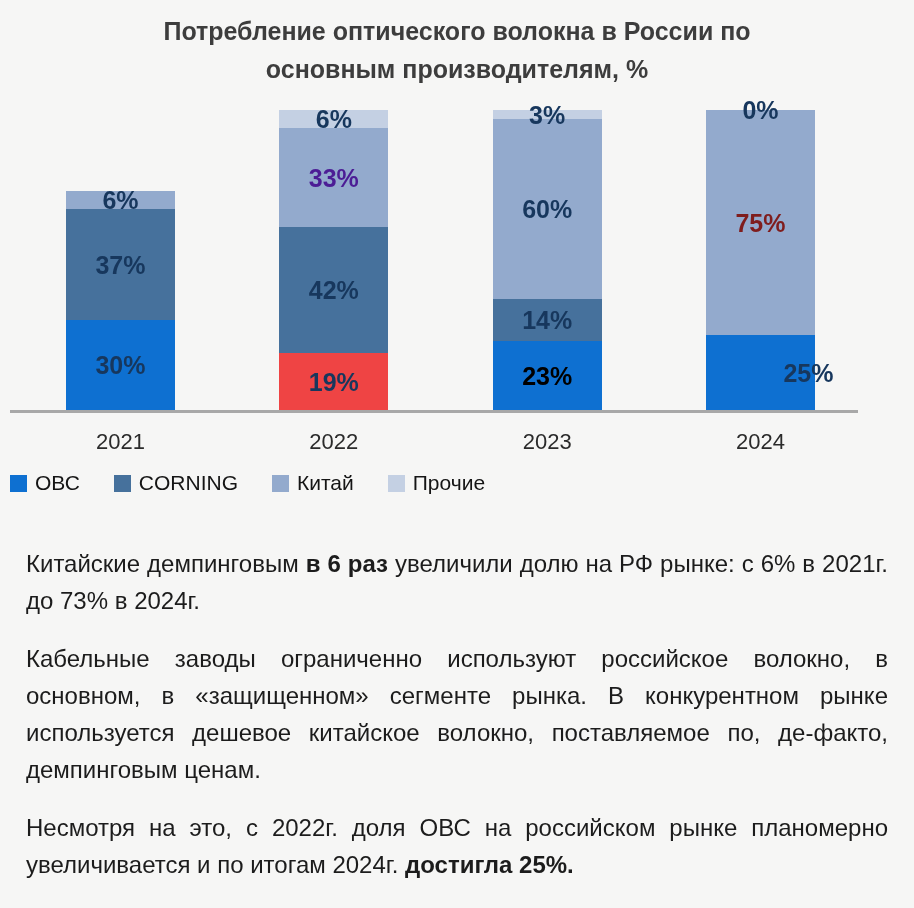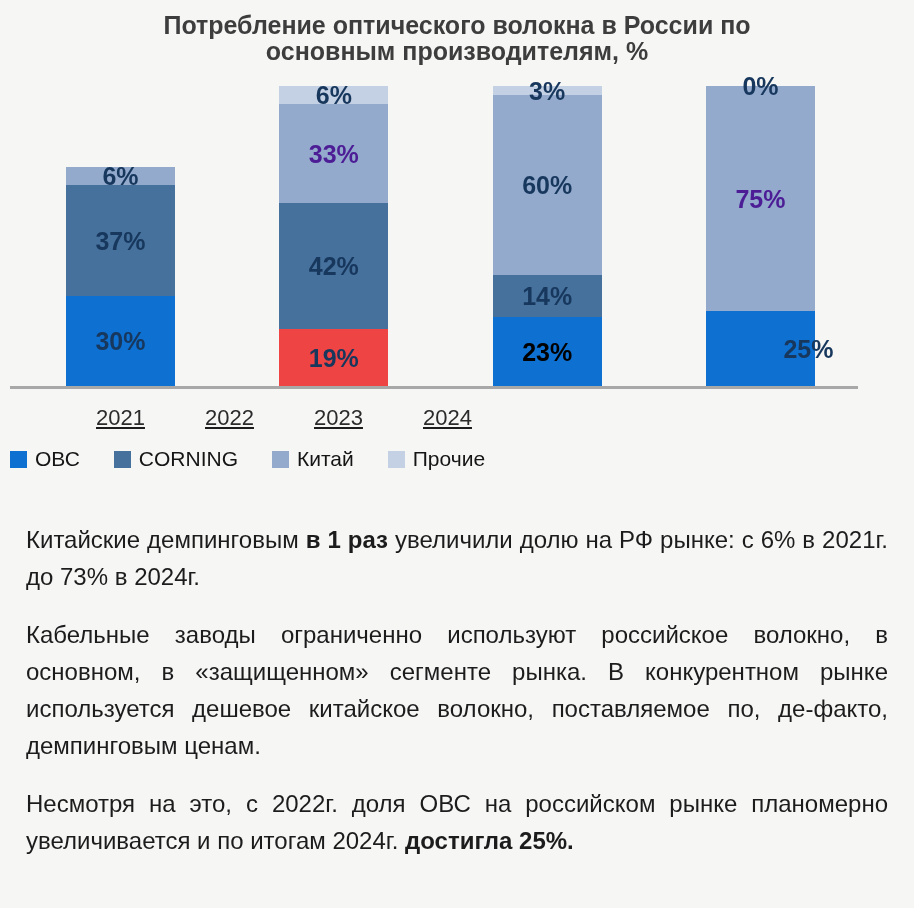--- a/index.html
+++ b/index.html
@@ -7,21 +7,21 @@
     width:914px; height:908px;
     background:#f6f6f5;
     font-family:"Liberation Sans","DejaVu Sans",sans-serif;
     color:#1c1c1c;
     overflow:hidden;
   }
   .title {
     margin:0 auto; padding-top:12px;
     max-width:680px;
     text-align:center;
-    font-size:25px; line-height:26px; font-weight:bold;
+    font-size:25px; line-height:38px; font-weight:bold;
     color:#3d3d3d;
   }
   .chart { margin-top:22px; margin-left:10px; width:848px; }
   .plot {
     position:relative; height:303px;
     border-bottom:3px solid #a8a8a8;
     display:flex; align-items:flex-end; justify-content:space-between;
     padding:0 43px 0 56px; box-sizing:border-box;
   }
   .bar {
@@ -32,24 +32,23 @@
   .seg-label {
     position:absolute; top:50%; left:0; width:100%;
     transform:translateY(-50%);
     text-align:center;
     font-size:25px; font-weight:600; line-height:1;
     color:#17375d;
     white-space:nowrap;
     pointer-events:none;
   }
   .years {
-    display:flex; justify-content:flex-start;
+    display:flex; justify-content:space-between;
     padding:0 43px 0 56px; box-sizing:border-box;
     margin-top:16px;
-    text-decoration:underline;
   }
   .year { width:109px; text-align:center; font-size:22px; color:#2b2b2b; }
   .legend {
     display:flex; align-items:center;
     gap:34px; margin-top:16px; margin-right:50px;
   }
   .legend-item { display:flex; align-items:center; gap:8px; font-size:21px; color:#151515; }
   .swatch { width:17px; height:17px; flex:none; }
   .text { margin:50px 26px 0; font-size:24px; line-height:37px; }
   .text p { margin:0 0 21px; text-align:justify; }
@@ -102,21 +101,21 @@
           <div class="segment" style="height: 3%; background: rgb(196, 208, 227);">
             <span class="seg-label" style="color: rgb(23, 55, 93);">3%</span>
           </div>
         </div>
         <div class="bar">
           <div class="segment" style="height: 25%; background: rgb(14, 112, 209);">
             <span class="seg-label" style="color: rgb(23, 55, 93); margin-left: 48px;">25%</span>
           </div>
           <div class="segment" style="height: 0%; background: rgb(70, 113, 156);"></div>
           <div class="segment" style="height: 75%; background: rgb(147, 170, 205);">
-            <span class="seg-label" style="color: #4c1d95;">75%</span>
+            <span class="seg-label" style="color: #7f1d1d;">75%</span>
           </div>
           <div class="segment" style="height: 0%; background: rgb(196, 208, 227);">
             <span class="seg-label" style="color: rgb(23, 55, 93);">0%</span>
           </div>
         </div>
       </div>
     <div class="years" id="years">
         <div class="year">2021</div>
         <div class="year">2022</div>
         <div class="year">2023</div>
@@ -136,18 +135,18 @@
           <span>Китай</span>
         </div>
         <div class="legend-item">
           <span class="swatch" style="background: rgb(196, 208, 227);"></span>
           <span>Прочие</span>
         </div>
       </div>
   </div>
 
   <div class="text">
-    <p><span>Китайские демпинговым </span><b>в 1 раз</b><span> увеличили долю на РФ рынке: с 6% в 2021г. до 73%  в 2024г.</span></p>
+    <p><span>Китайские демпинговым </span><b>в 6 раз</b><span> увеличили долю на РФ рынке: с 6% в 2021г. до 73%  в 2024г.</span></p>
     <p>Кабельные заводы ограниченно используют российское волокно, в основном, в «защищенном» сегменте рынка.  В конкурентном рынке используется дешевое китайское волокно, поставляемое по, де-факто, демпинговым ценам.</p>
     <p><span>Несмотря на это, с 2022г. доля ОВС на российском рынке планомерно увеличивается и по итогам 2024г. </span><b>достигла 25%.</b></p>
   </div>
 
 </div>
 
 </body></html>

